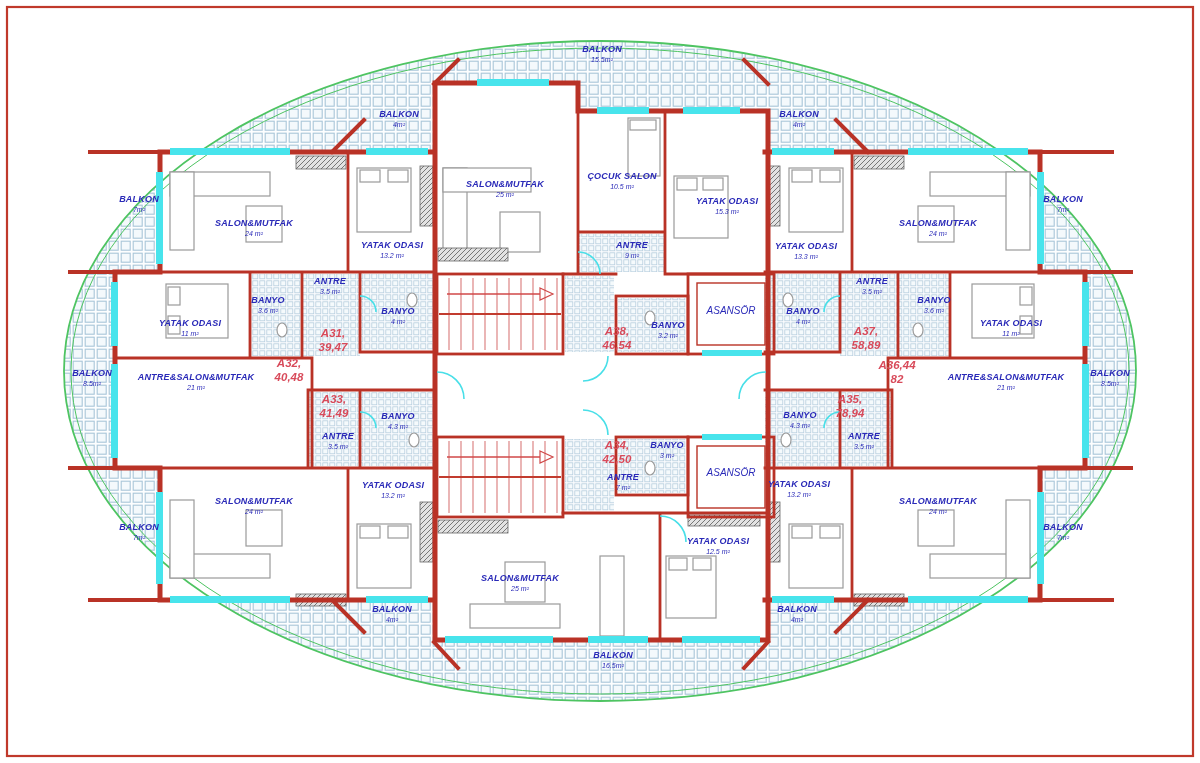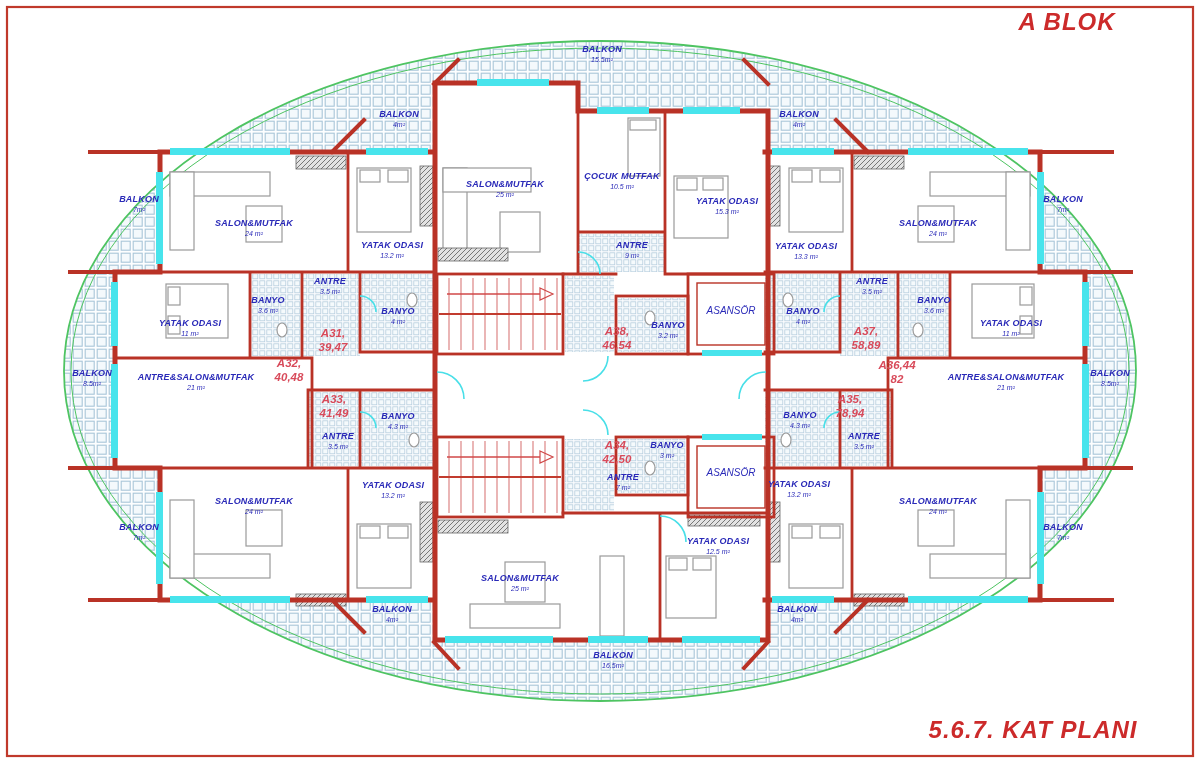--- a/index.html
+++ b/index.html
@@ -265,21 +265,21 @@
     <span class="rname">SALON&amp;MUTFAK</span>
     <span class="rarea">24 m²</span>
   </div>
 
   <div class="lbl room-label" style="left: 430px; top: 179px;">
     <span class="rname">SALON&amp;MUTFAK</span>
     <span class="rarea">25 m²</span>
   </div>
 
   <div class="lbl room-label" style="left: 547px; top: 171px;">
-    <span class="rname">ÇOCUK MUTFAK</span>
+    <span class="rname">ÇOCUK SALON</span>
     <span class="rarea">10.5 m²</span>
   </div>
 
   <div class="lbl room-label" style="left: 652px; top: 196px;">
     <span class="rname">YATAK ODASI</span>
     <span class="rarea">15.3 m²</span>
   </div>
 
   <div class="lbl room-label" style="left: 317px; top: 240px;">
     <span class="rname">YATAK ODASI</span>
@@ -495,15 +495,13 @@
   <div id="elev-labels">
   <div class="lbl elev-label" style="left: 681px; top: 305px;">
     <span>ASANSÖR</span>
   </div>
 
   <div class="lbl elev-label" style="left: 681px; top: 467px;">
     <span>ASANSÖR</span>
   </div>
 </div>
 
-  <div class="lbl title-label" style="left:947px;top:8px;">A BLOK</div>
-  <div class="lbl title-label" style="left:903px;top:716px;width:260px;">5.6.7. KAT PLANI</div>
 </div>
 
 </body></html>

